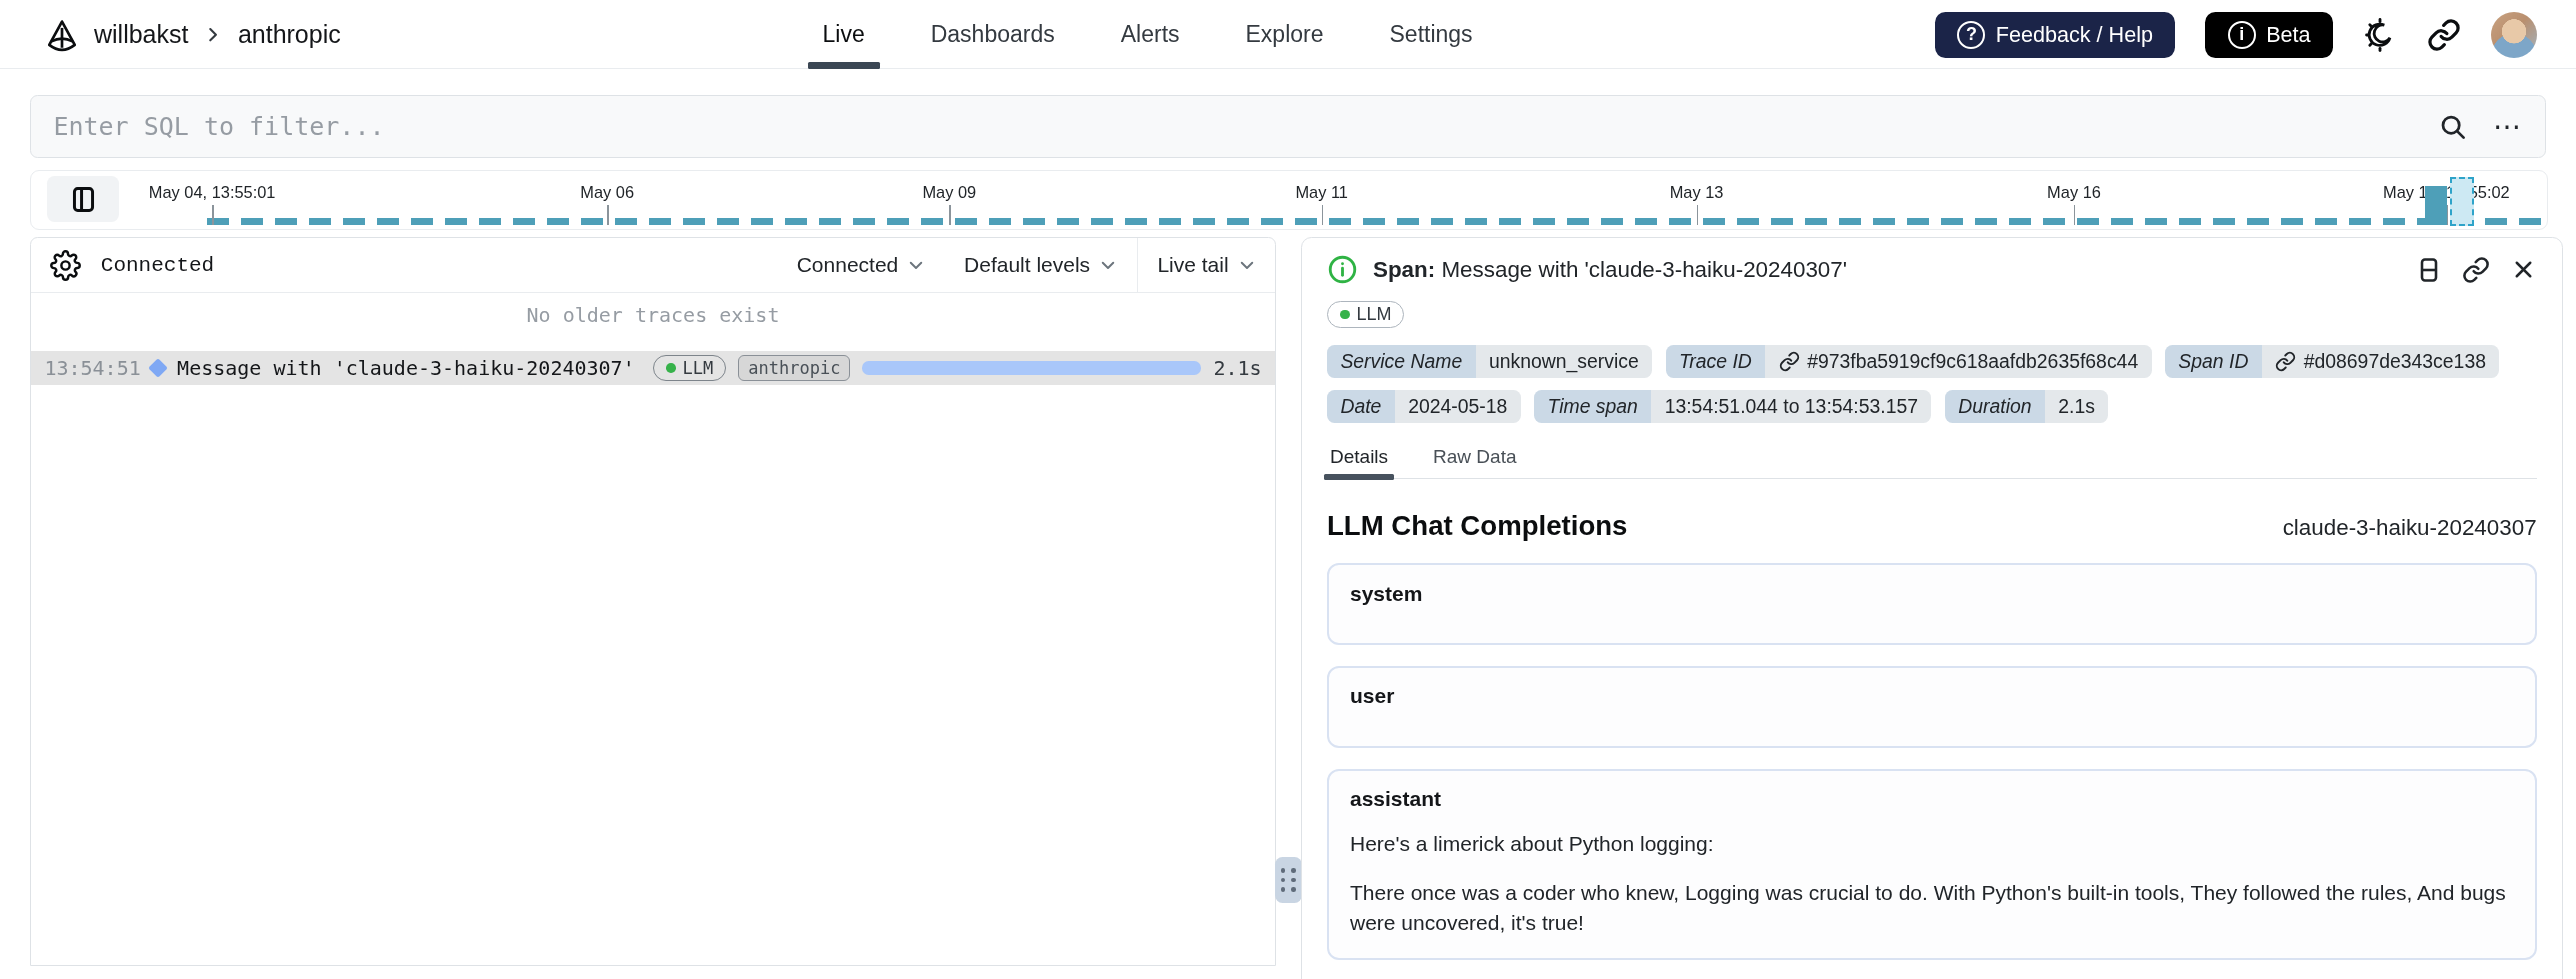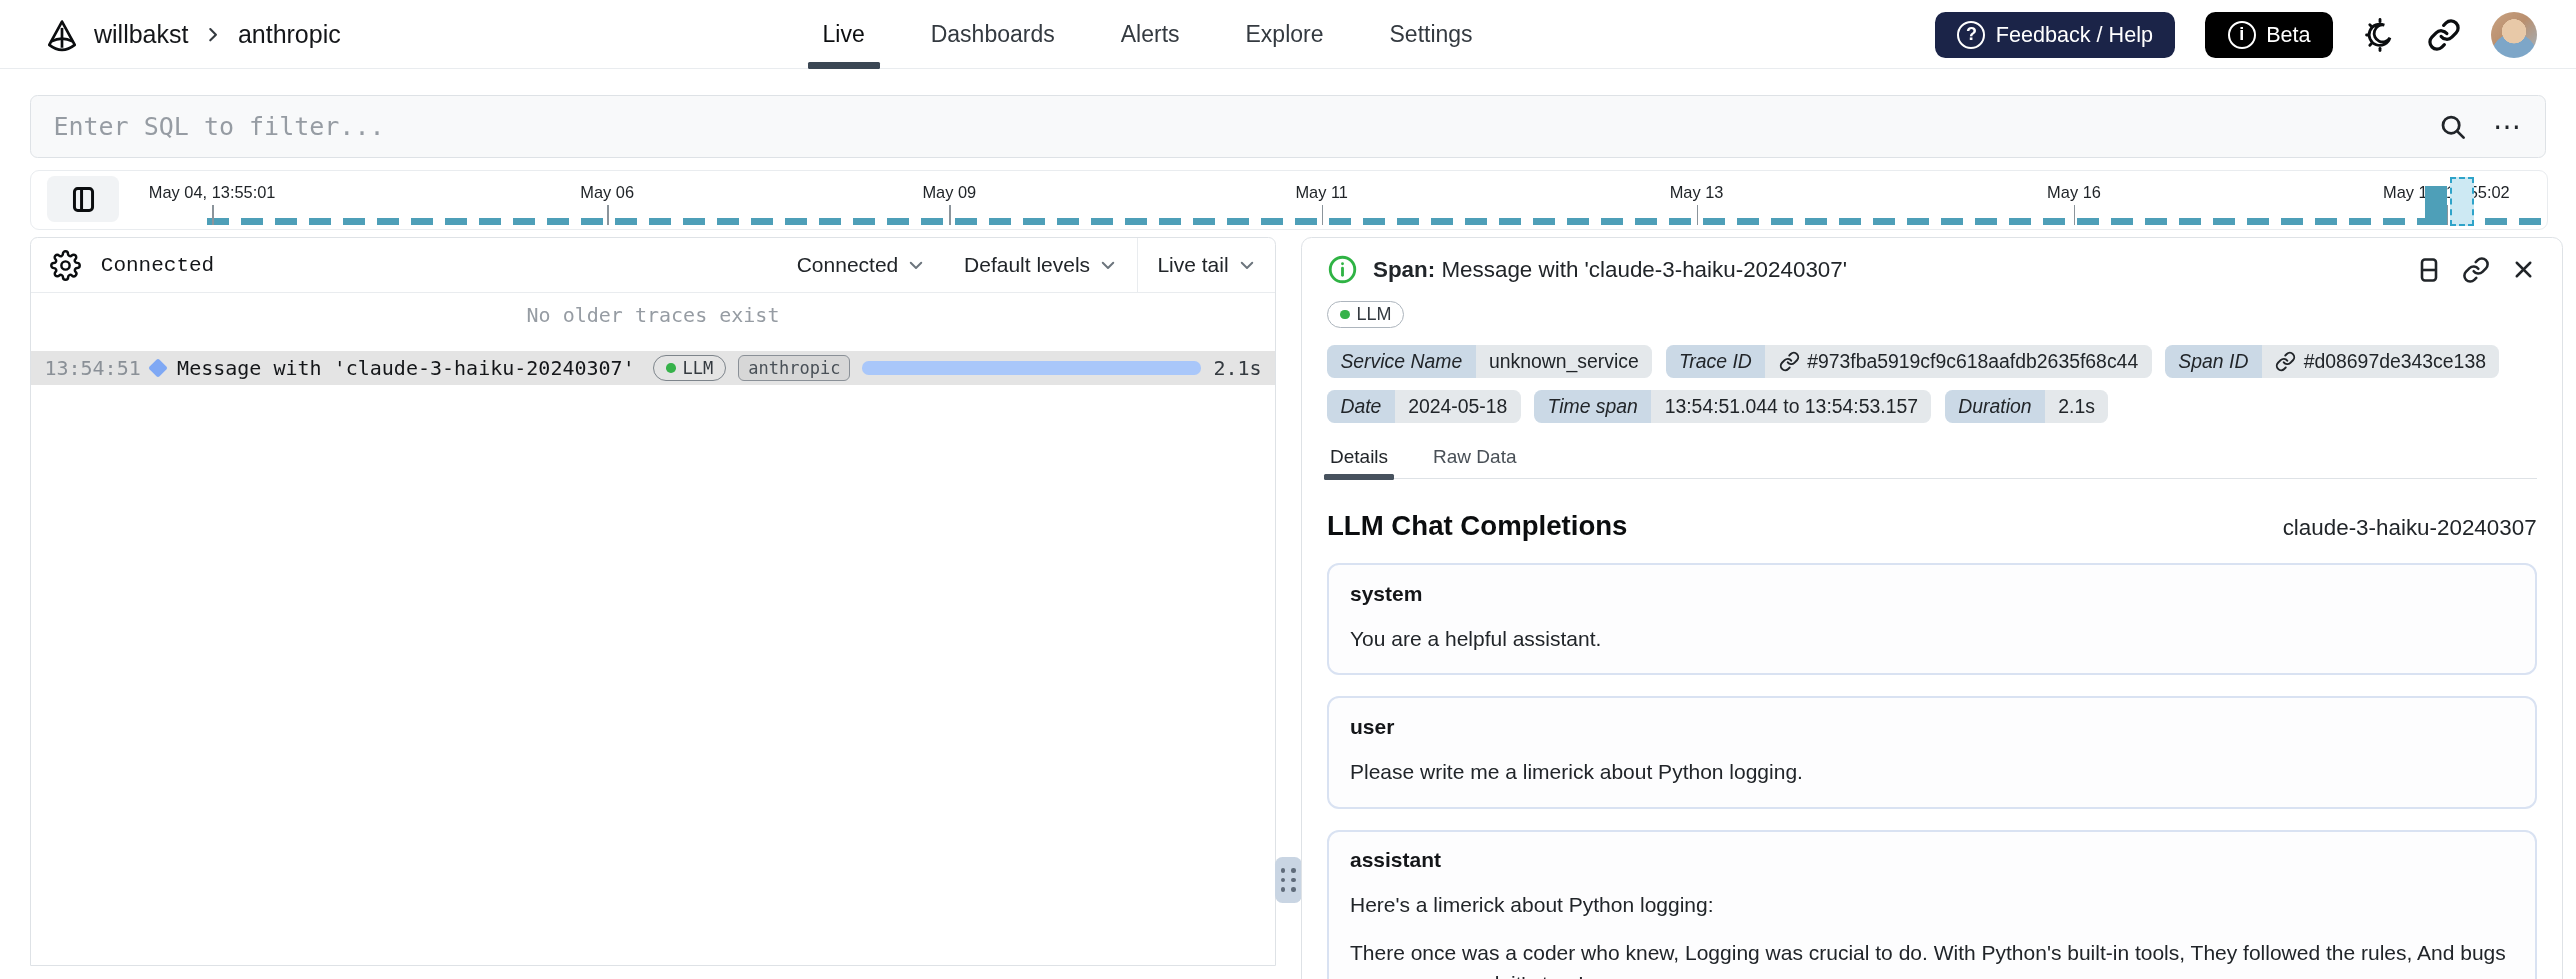--- a/index.html
+++ b/index.html
@@ -375,26 +375,24 @@
       <div class="sp-tab"><span>Raw Data</span></div>
     </div>
 
     <div class="section-head">
       <span class="section-title">LLM Chat Completions</span>
       <span class="model-name">claude-3-haiku-20240307</span>
     </div>
 
     <div class="msg-card">
       <div class="msg-role">system</div>
-      <div class="msg-text">You are a helpful assistant.</div>
     </div>
 
     <div class="msg-card">
       <div class="msg-role">user</div>
-      <div class="msg-text">Please write me a limerick about Python logging.</div>
     </div>
 
     <div class="msg-card">
       <div class="msg-role">assistant</div>
       <div class="msg-text">Here's a limerick about Python logging:</div>
       <div class="msg-text">There once was a coder who knew, Logging was crucial to do. With Python's built-in tools, They followed the rules, And bugs were uncovered, it's true!</div>
     </div>
   </section>
 
 </div>

